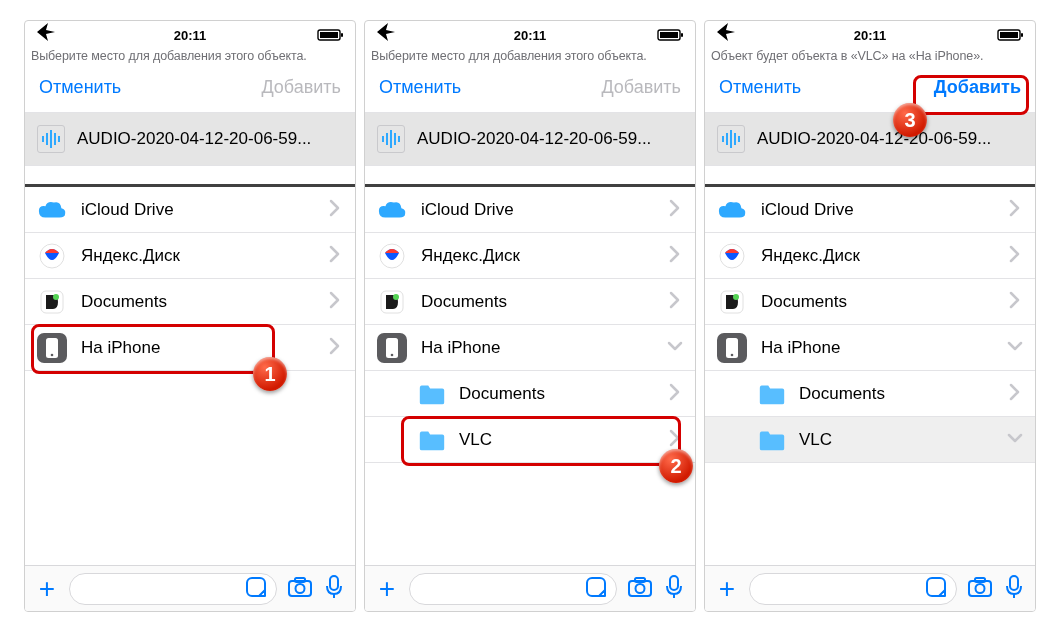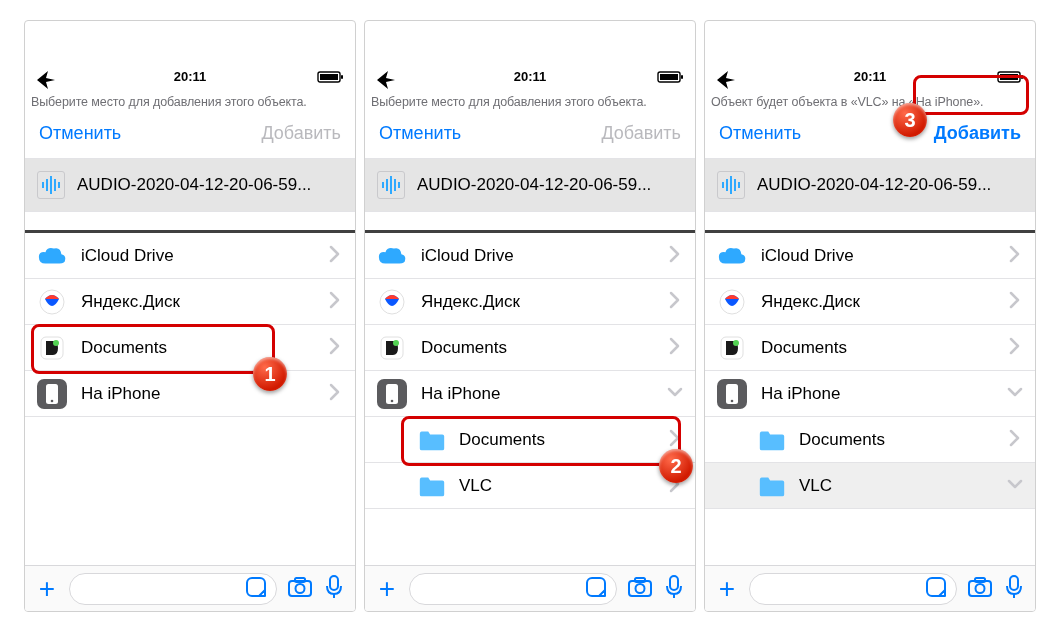--- a/index.html
+++ b/index.html
@@ -22,27 +22,26 @@
     border-radius: 4px;
     background: #fff;
     display: flex;
     flex-direction: column;
     position: relative;
     overflow: hidden;
   }
   .status-bar {
     height: 22px;
     display: flex;
-    align-items: flex-start;
+    align-items: flex-end;
     justify-content: space-between;
     padding: 2px 10px 0 10px;
     font-size: 13px;
     font-weight: 600;
     color: #000;
-    margin-top: 46px;
   }
   .status-left { width: 60px; }
   .status-right { width: 60px; text-align: right; }
   .status-center { flex: 1; text-align: center; }
   .airplane-icon svg { display:block;}
   .battery-wrap { display:inline-flex; align-items:center; justify-content:flex-end; }
   .prompt {
     font-size: 12.5px;
     color: #6f6f74;
     text-align: left;

